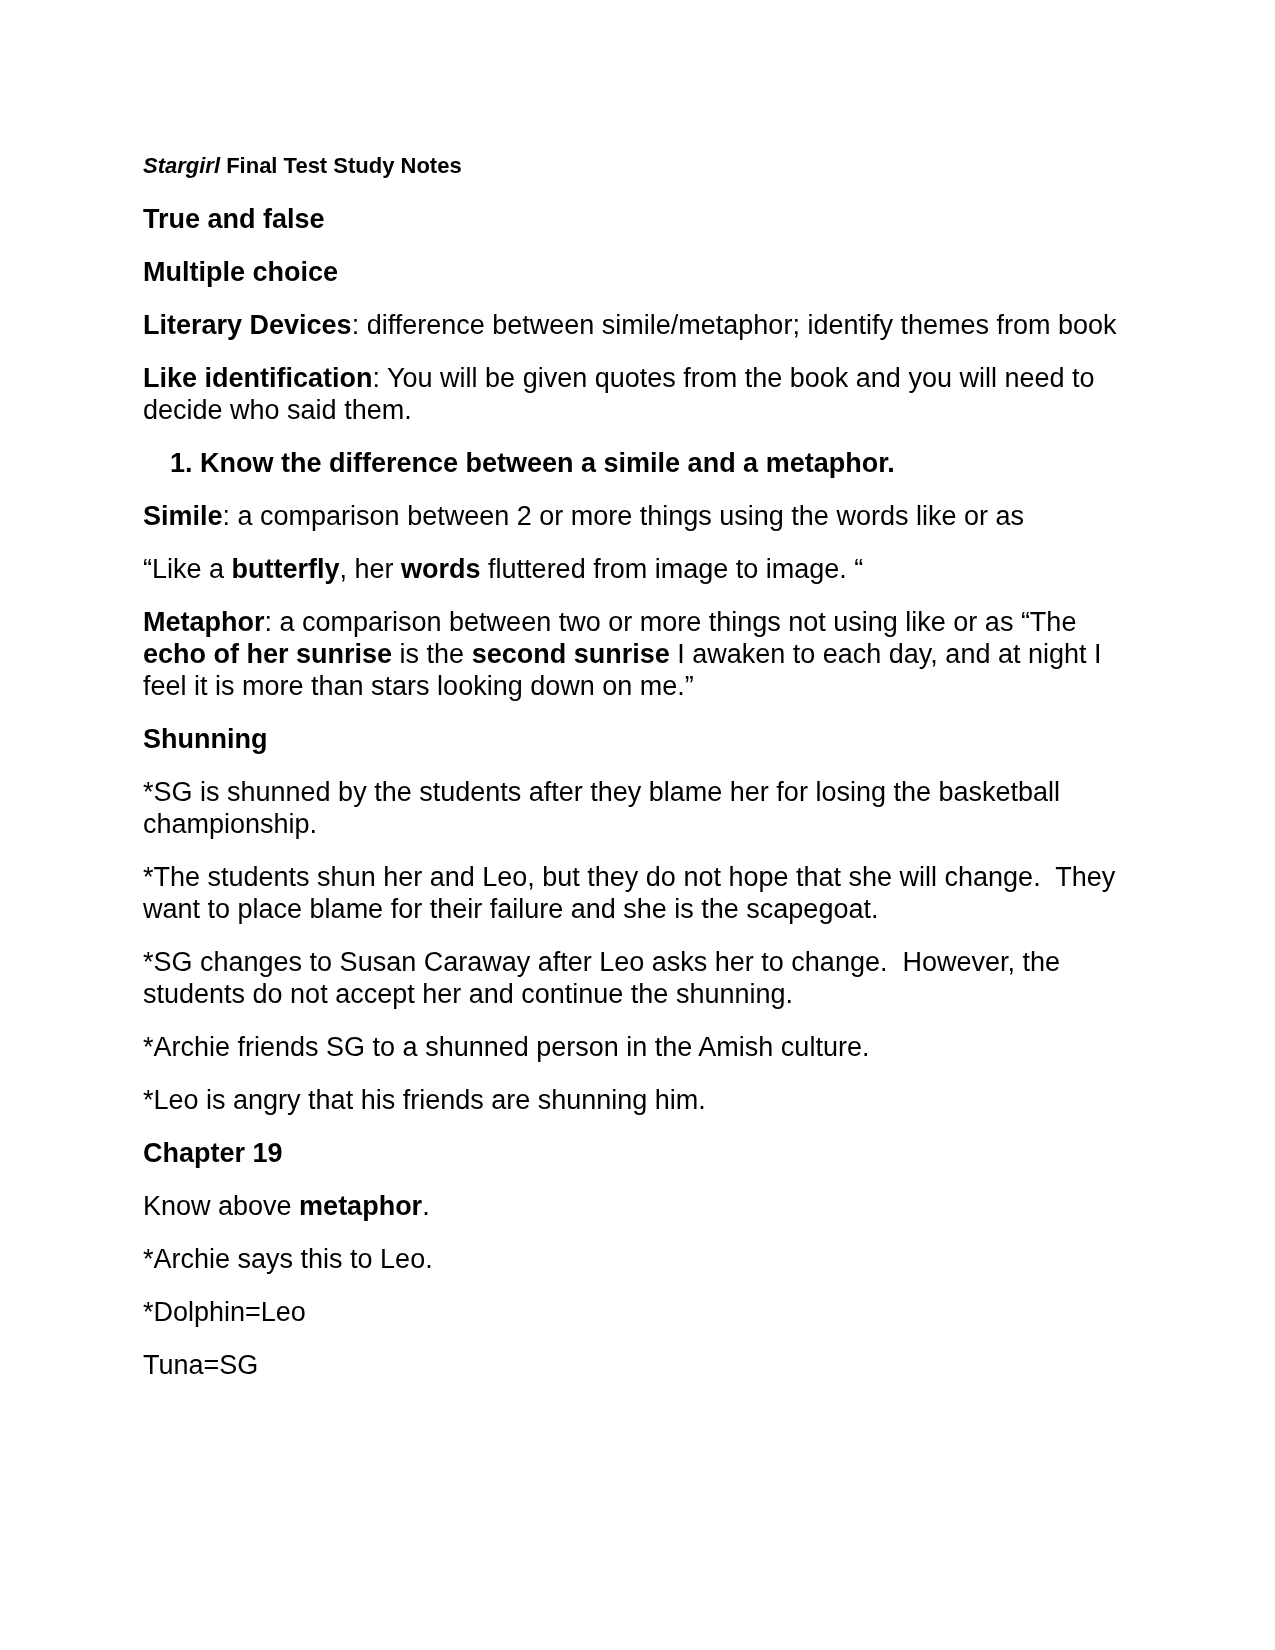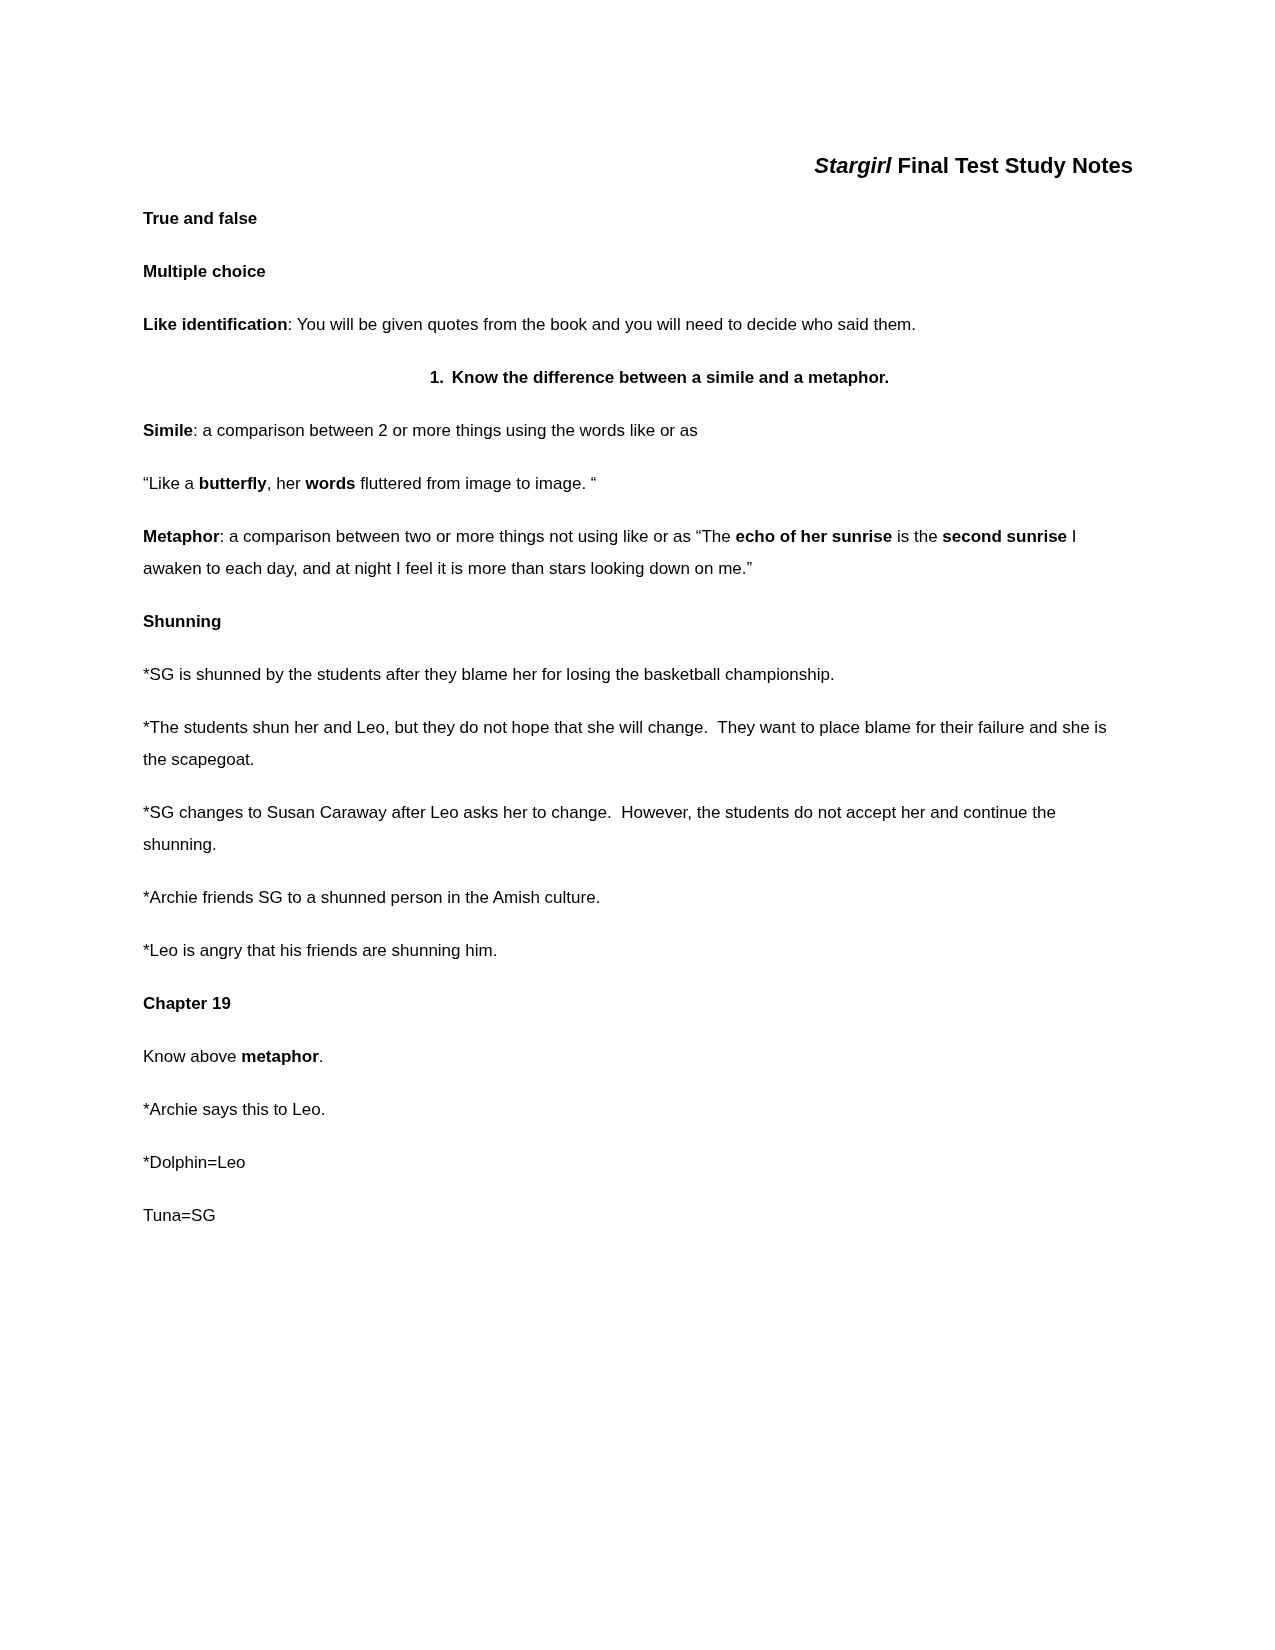--- a/index.html
+++ b/index.html
@@ -11,42 +11,43 @@
     overflow: hidden;
   }
   .page {
     box-sizing: border-box;
     width: 1275px; height: 1650px;
     padding: 150px 142px 0 143px;
     background: #ffffff;
   }
   .doc p {
     margin: 0 0 21px 0;
-    font-size: 17px;
+    font-size: 27px;
     line-height: 32px;
     white-space: pre-wrap;
   }
   .doc p.title {
-    text-align: right;
+    text-align: left;
     font-size: 22px;
     font-weight: bold;
   }
-  .doc p.numbered { margin-left: 35px; text-align: center; }
+  .doc p.numbered { margin-left: 27px; }
   .list-number { display: inline-block; width: 30px; }
   .b { font-weight: bold; }
   .i { font-style: italic; }
 </style>
 </head>
 <body>
 
 <div class="page">
   <div class="doc" id="doc-content">
       <p class="title"><span class="b i">Stargirl</span><span class="b"> Final Test Study Notes</span></p>
       <p><span class="b">True and false</span></p>
       <p><span class="b">Multiple choice</span></p>
+      <p><span class="b">Literary Devices</span><span>: difference between simile/metaphor; identify themes from book</span></p>
       <p><span class="b">Like identification</span><span>: You will be given quotes from the book and you will need to decide who said them.</span></p>
       <p class="numbered"><span class="list-number b">1.</span><span class="b">Know the difference between a simile and a metaphor.</span></p>
       <p><span class="b">Simile</span><span>: a comparison between 2 or more things using the words like or as</span></p>
       <p><span>“Like a </span><span class="b">butterfly</span><span>, her </span><span class="b">words</span><span> fluttered from image to image. “</span></p>
       <p><span class="b">Metaphor</span><span>: a comparison between two or more things not using like or as “The </span><span class="b">echo of her sunrise</span><span> is the </span><span class="b">second sunrise</span><span> I awaken to each day, and at night I feel it is more than stars looking down on me.”</span></p>
       <p><span class="b">Shunning</span></p>
       <p><span>*SG is shunned by the students after they blame her for losing the basketball championship.</span></p>
       <p><span>*The students shun her and Leo, but they do not hope that she will change.  They want to place blame for their failure and she is the scapegoat.</span></p>
       <p><span>*SG changes to Susan Caraway after Leo asks her to change.  However, the students do not accept her and continue the shunning.</span></p>
       <p><span>*Archie friends SG to a shunned person in the Amish culture.</span></p>

